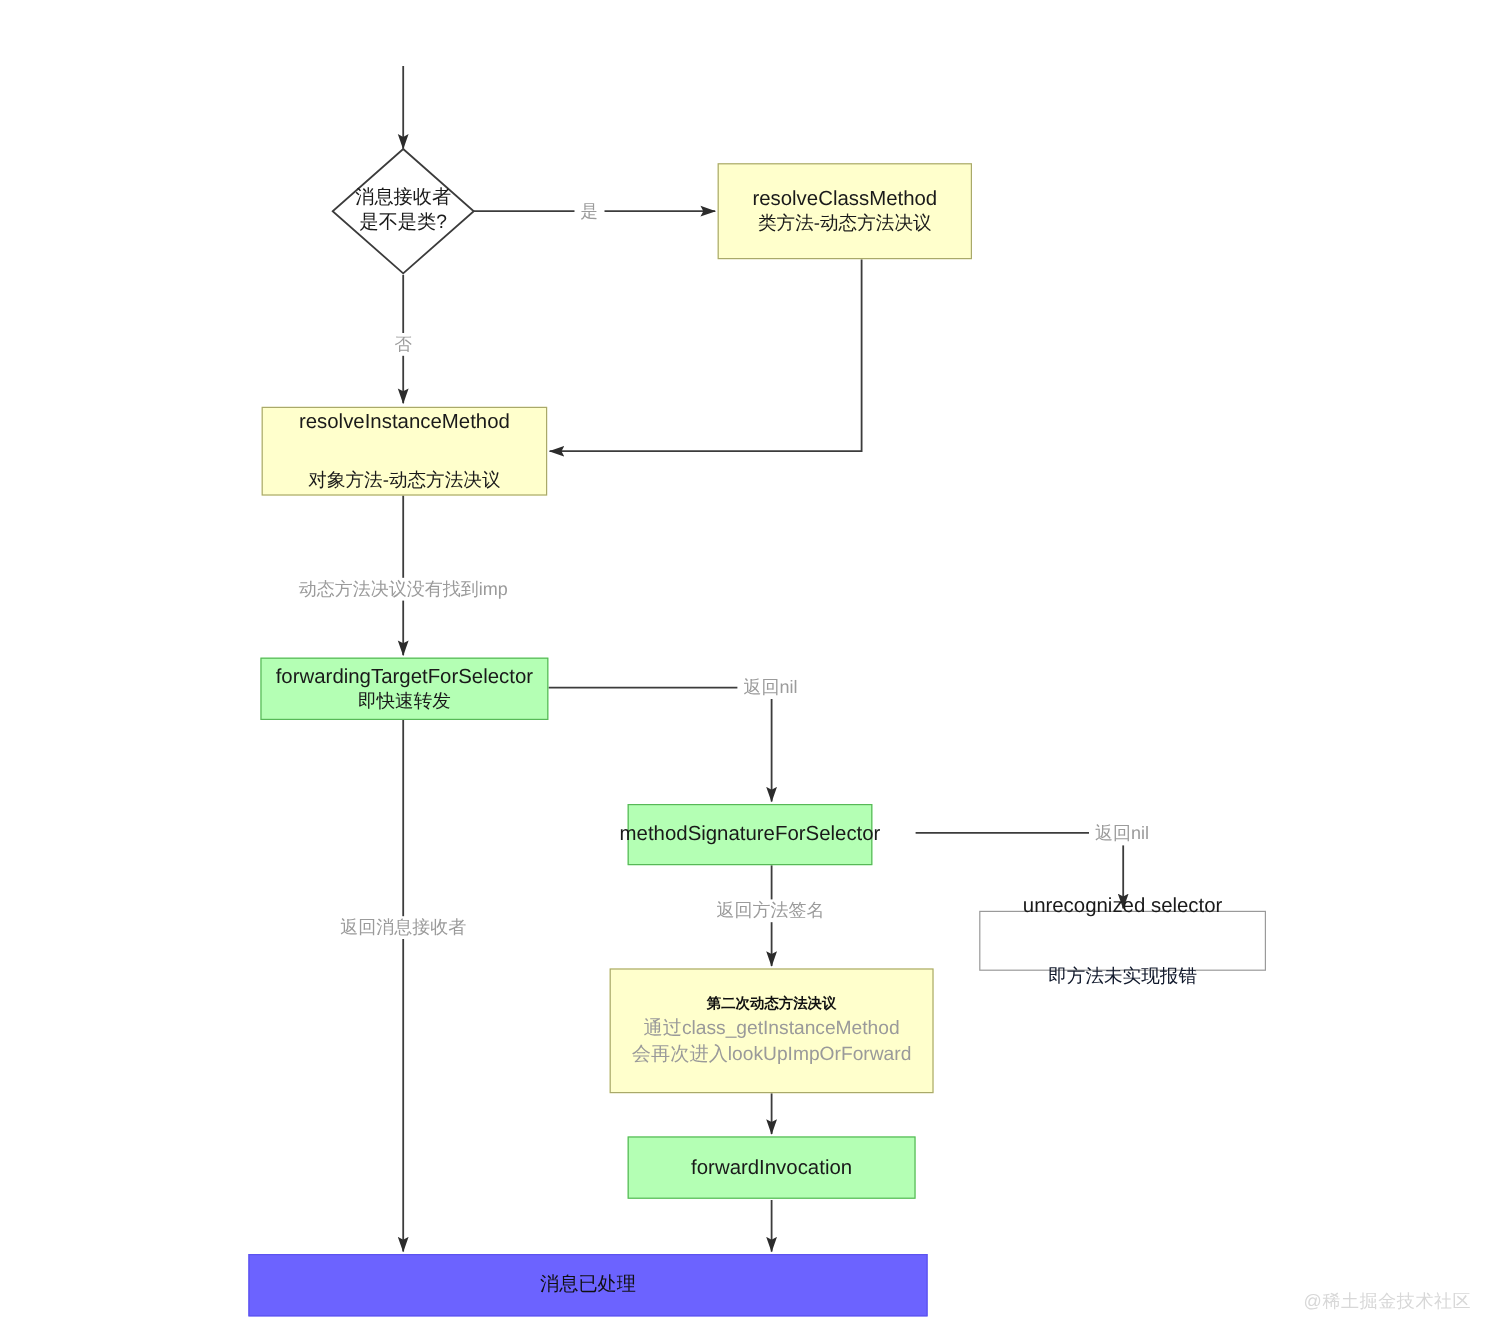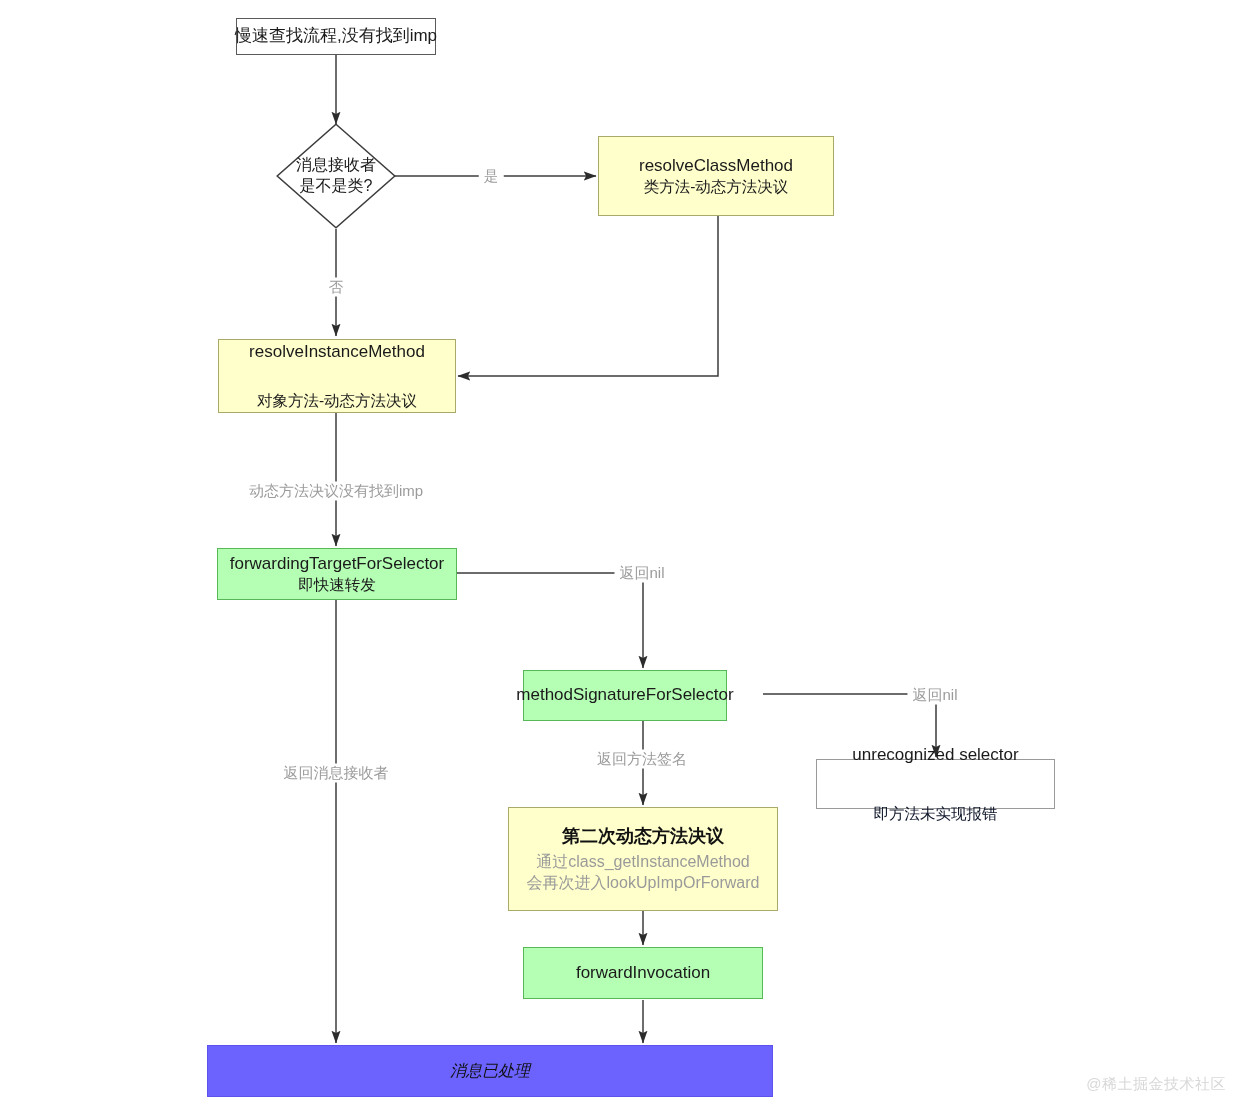--- a/index.html
+++ b/index.html
@@ -68,21 +68,21 @@
   
   .n-blue {
     background: #6c63ff;
     border: 1.4px solid #5c53ef;
   }
   .n-blue .title { color: #101010; font-size: 16px; }
 
   
   .n-second .title {
     font-weight: bold;
-    font-size: 18px;
+    font-size: 12px;
     color: #111111;
     margin-bottom: 2px;
   }
   .n-second .sub {
     color: #9a9a9a;
     font-size: 16px;
   }
 
   
   .diamond-wrap {
@@ -172,35 +172,32 @@
   </svg>
 
   <div class="edge-label" style="left:491px; top:176px;">是</div>
   <div class="edge-label" style="left:336px; top:287px;">否</div>
   <div class="edge-label cn" style="left:336px; top:491px;">动态方法决议没有找到imp</div>
   <div class="edge-label cn" style="left:642px; top:573px;">返回nil</div>
   <div class="edge-label cn" style="left:336px; top:773px;">返回消息接收者</div>
   <div class="edge-label cn" style="left:935px; top:695px;">返回nil</div>
   <div class="edge-label cn" style="left:642px; top:759px;">返回方法签名</div>
 
-  <div class="node n-plain" style="left:236px; top:18px; width:200px; height:37px;">
-    <div class="title">慢速查找流程,没有找到imp</div>
-  </div>
 
   <div class="diamond-wrap" style="left:276px; top:123px; width:120px; height:106px;">
     <svg class="diamond-shape" width="120" height="106" viewBox="0 0 120 106" xmlns="http://www.w3.org/2000/svg">
       <polygon points="60,1.2 118.8,53 60,104.8 1.2,53" fill="#ffffff" stroke="#3c3c3c" stroke-width="1.5"></polygon>
     </svg>
     <div class="diamond-label">
       <div>消息接收者</div>
       <div>是不是类?</div>
     </div>
   </div>
 
-  <div class="node n-yellow" style="left:598px; top:136px; width:236px; height:80px;">
+  <div class="node n-yellow" style="left:598px; top:136px; width:212px; height:80px;">
     <div class="title">resolveClassMethod</div>
     <div class="sub">类方法-动态方法决议</div>
   </div>
 
   <div class="node n-yellow" style="left:218px; top:339px; width:238px; height:74px;gap:28px;">
     <div class="title">resolveInstanceMethod</div>
     <div class="sub">对象方法-动态方法决议</div>
   </div>
 
   <div class="node n-green" style="left:217px; top:548px; width:240px; height:52px;">
@@ -220,19 +217,19 @@
   <div class="node n-yellow n-second" style="left:508px; top:807px; width:270px; height:104px;">
     <div class="title">第二次动态方法决议</div>
     <div class="sub">通过class_getInstanceMethod</div>
     <div class="sub">会再次进入lookUpImpOrForward</div>
   </div>
 
   <div class="node n-green" style="left:523px; top:947px; width:240px; height:52px;">
     <div class="title">forwardInvocation</div>
   </div>
 
-  <div class="node n-blue" style="left:207px; top:1045px; width:566px; height:52px;font-style:italic;">
+  <div class="node n-blue" style="left:207px; top:1045px; width:566px; height:52px;">
     <div class="title">消息已处理</div>
   </div>
 
   <div class="watermark">@稀土掘金技术社区</div>
 
 </div>
 
 </body></html>

